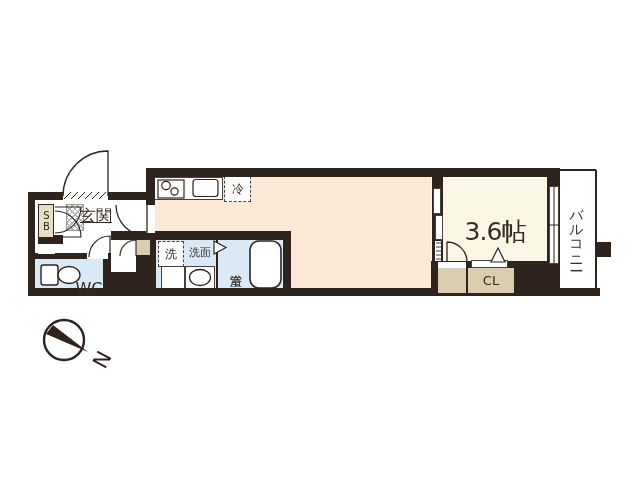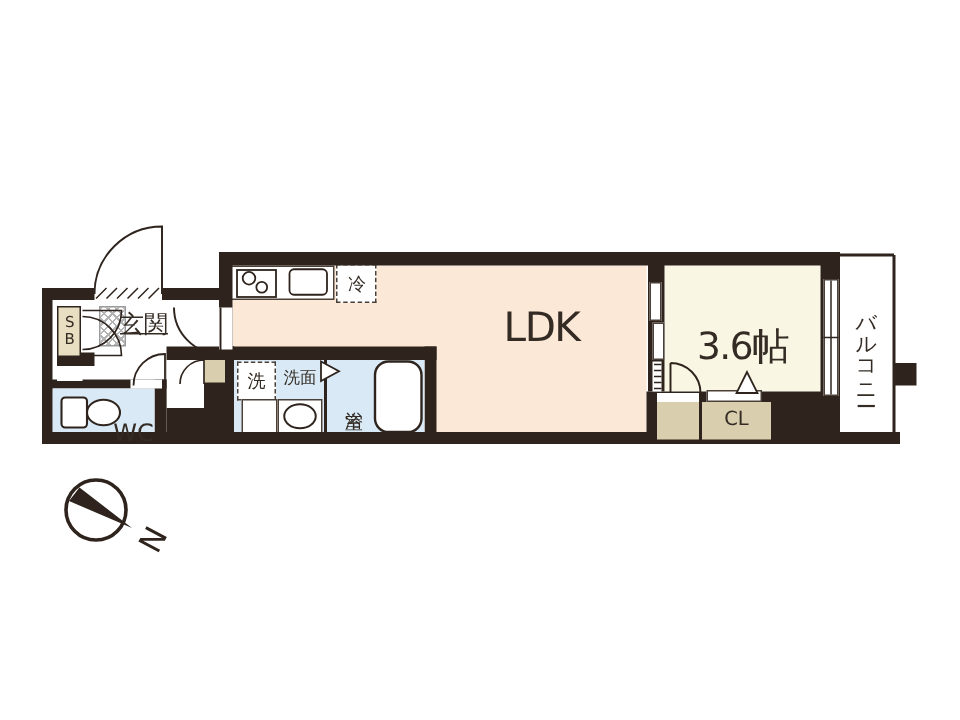--- a/index.html
+++ b/index.html
@@ -126,21 +126,20 @@
     <rect class="wh" stroke-width="1.6" x="250" y="241" width="31" height="47" rx="9"></rect>
     <polygon class="wh" stroke-width="1.2" points="214,241 214,254 226,247.5"></polygon>
     <polygon class="wh" stroke-width="1.2" points="498,248 491,262 505,262"></polygon>
     <g>
       <circle class="ln" stroke-width="2.4" cx="64" cy="340" r="20"></circle>
       <polygon class="drk" points="46,334 53,325 88,352"></polygon>
       <text transform="translate(95,356) rotate(118)" text-anchor="middle" font-size="21" fill="#2f241d" font-family="DejaVu Sans, sans-serif">N</text>
     </g>
   </svg>
 
-  <div class="label" style="left:361px;top:219px;font-size:27px;letter-spacing:-1px;">LDK</div>
   <div class="label" style="left:495px;top:231px;font-size:25px;letter-spacing:-1px;">3.6帖</div>
   <div class="label vert" style="left:577px;top:231px;font-size:14px;">バルコニー</div>
   <div class="label" style="left:96px;top:216px;font-size:16px;text-decoration:underline;">玄関</div>
   <div class="label" style="left:89px;top:289px;font-size:16px;">WC</div>
   <div class="label vert-up" style="left:46px;top:221px;font-size:10px;">SB</div>
   <div class="label" style="left:491px;top:280px;font-size:13px;">CL</div>
   <div class="label" style="left:171px;top:254px;font-size:12px;">洗</div>
   <div class="label" style="left:200px;top:252px;font-size:11px;">洗面</div>
   <div class="label vert" style="left:236px;top:265px;font-size:12px;">浴室</div>
   <div class="label" style="left:238px;top:189px;font-size:12px;">冷</div>

